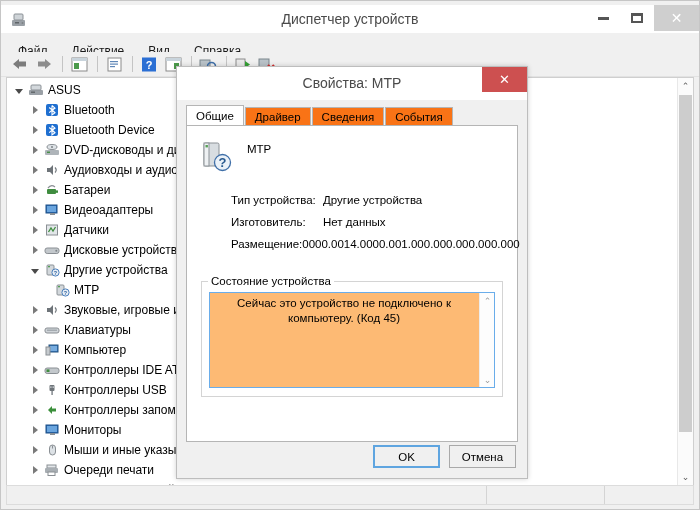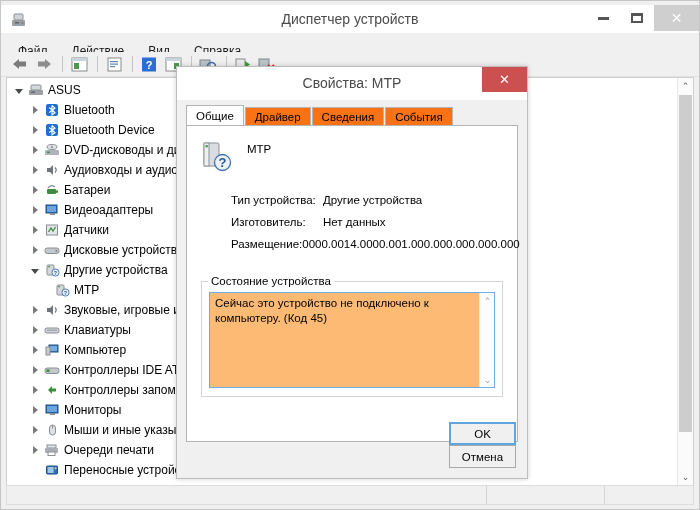--- a/index.html
+++ b/index.html
@@ -212,21 +212,21 @@
   
   .info {
     position: absolute; left: 44px; top: 63px; width: 280px;
   }
   .info-row { display: flex; height: 22px; align-items: center; }
   .info-label { width: 92px; font-size: 11.5px; color: #000; }
   .info-value { font-size: 11.5px; color: #000; }
 
   
   .groupbox {
-    position: absolute; left: 14px; top: 149px; width: 261px; height: 122px;
+    position: absolute; left: 14px; top: 149px; width: 261px; height: 122px; text-align: center;
   }
   .gb-frame {
     position: absolute; left: 0; top: 6px; width: 302px; height: 116px;
     border: 1px solid #d4d4d4;
   }
   .gb-legend {
     position: absolute; left: 7px; top: 0; height: 13px; line-height: 13px;
     background: #ffffff; padding: 0 3px;
     font-size: 11.5px; color: #000;
   }
@@ -248,21 +248,20 @@
     position: absolute; left: 0; width: 15px; height: 15px;
     display: flex; align-items: center; justify-content: center;
     color: #9a9a9a; font-size: 9px;
   }
   .sbs-up { top: 0; } .sbs-dn { bottom: 0; }
 
   
   .dlg-buttons {
     position: absolute; right: 11px; bottom: 10px;
     display: flex;
-    flex-direction: column;
   }
   .dbtn {
     width: 67px; height: 23px;
     font-size: 11.5px; color: #000;
     background: #f0f0f0; border: 1px solid #a9a9a9;
     display: flex; align-items: center; justify-content: center;
     margin-left: 9px;
   }
   .dbtn.default {
     border: 2px solid #5fa5e0;
@@ -564,20 +563,34 @@
           </span>
         <span class="tico">
           <svg width="16" height="14" viewBox="0 0 16 14">
               <rect x="1" y="5" width="14" height="5.5" rx="2.2" fill="#c3c8cc" stroke="#8a8f94"></rect>
               <rect x="2.5" y="6.4" width="3" height="2.6" fill="#3f8c3f"></rect>
             </svg>
         </span>
         <span class="tlabel">Контроллеры IDE AT</span>
       </div>
 
+      <div class="tnode lvl1">
+        <span class="expander">
+            <i class="tri-closed"></i>
+          </span>
+        <span class="tico">
+          <svg width="14" height="14" viewBox="0 0 14 14">
+              <rect x="4.5" y="2" width="5" height="6" rx="1" fill="#6e7479"></rect>
+              <rect x="6.3" y="8" width="1.6" height="4" fill="#8a8f94"></rect>
+              <rect x="5.3" y="3.4" width="1.2" height="1.5" fill="#d8dce0"></rect>
+              <rect x="7.6" y="3.4" width="1.2" height="1.5" fill="#d8dce0"></rect>
+            </svg>
+        </span>
+        <span class="tlabel">Контроллеры USB</span>
+      </div>
 
       <div class="tnode lvl1">
         <span class="expander">
             <i class="tri-closed"></i>
           </span>
         <span class="tico">
           <svg width="14" height="14" viewBox="0 0 14 14">
               <path d="M3 7 L7 3 L7 5.5 L11 5.5 L11 8.5 L7 8.5 L7 11 Z" fill="#3b8f3b"></path>
             </svg>
         </span>

